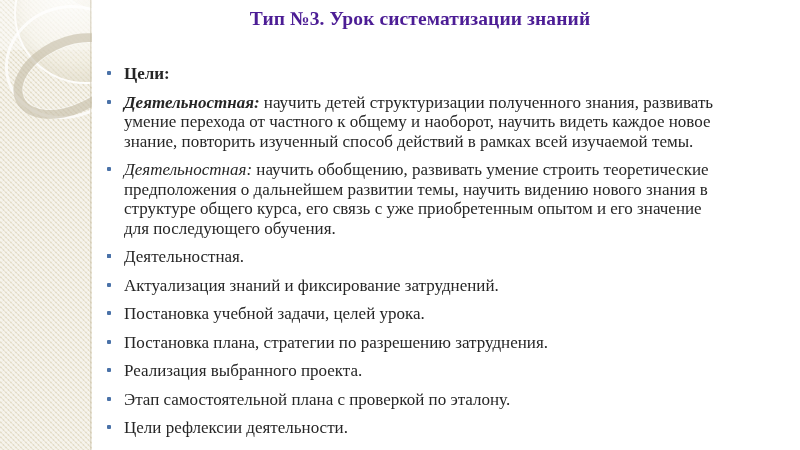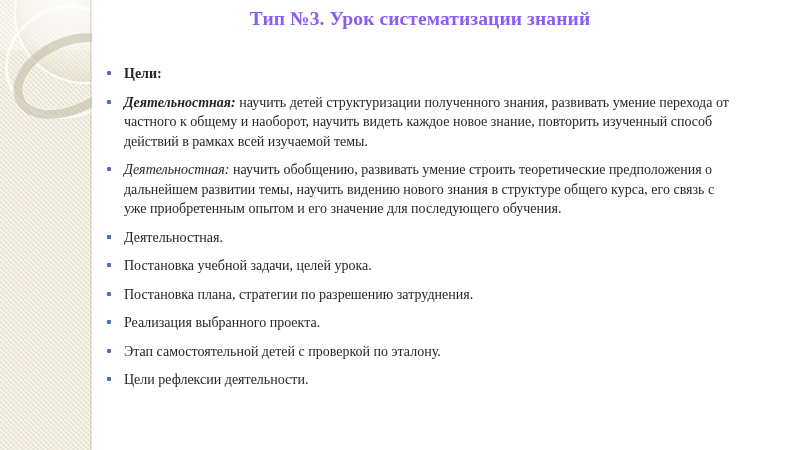--- a/index.html
+++ b/index.html
@@ -93,21 +93,21 @@
     box-sizing: border-box;
   }
 
   
   .title {
     position: absolute;
     left: 120px;
     top: 6px;
     width: 600px;
     text-align: center;
-    color: #8b5cf6;
+    color: #4c1d95;
     font-weight: bold;
     font-size: 19.5px;
     line-height: 25px;
     letter-spacing: 0.1px;
   }
   .title .paren-close {
     font-weight: normal;
     font-size: 16px;
   }
 
@@ -116,21 +116,21 @@
     position: absolute;
     left: 104px;
     top: 64px;
     width: 625px;
   }
   .bullet-row {
     position: relative;
     padding-left: 20px;
     margin-bottom: 9px;
     color: #262626;
-    font-size: 14px;
+    font-size: 17px;
     line-height: 19.5px;
     text-align: left;
   }
   .bullet-row .dot {
     position: absolute;
     left: 3px;
     top: 7px;
     width: 4px;
     height: 4px;
     background: #4A72A8;
@@ -157,21 +157,21 @@
   <div class="title">
     <div>Тип №3. Урок систематизации знаний</div>
   </div>
 
   <div class="body" id="bullet-list">
       <div class="bullet-row"><span class="dot"></span><span class="b-bold">Цели:</span></div>
       <div class="bullet-row"><span class="dot"></span><span class="b-italic-bold">Деятельностная:</span><span> научить детей структуризации полученного знания, развивать умение перехода от частного к общему и наоборот, научить видеть каждое новое знание, повторить изученный способ действий в рамках всей изучаемой темы.</span></div>
       <div class="bullet-row"><span class="dot"></span><span style="font-style: italic;">Деятельностная:</span><span> научить обобщению, развивать умение строить теоретические предположения о дальнейшем развитии темы, научить видению нового знания в структуре общего курса, его связь с уже приобретенным опытом и его значение для последующего обучения.</span></div>
       <div class="bullet-row"><span class="dot"></span></div>
       <div class="bullet-row"><span class="dot"></span><span>Деятельностная.</span></div>
-      <div class="bullet-row"><span class="dot"></span></div>
+      <div class="bullet-row"><span class="dot"></span><span>Актуализация знаний и фиксирование затруднений.</span></div>
       <div class="bullet-row"><span class="dot"></span><span>Постановка учебной задачи, целей урока.</span></div>
       <div class="bullet-row"><span class="dot"></span><span>Постановка плана, стратегии по разрешению затруднения.</span></div>
       <div class="bullet-row"><span class="dot"></span><span>Реализация выбранного проекта.</span></div>
-      <div class="bullet-row"><span class="dot"></span><span>Этап самостоятельной детей с проверкой по эталону.</span></div>
+      <div class="bullet-row"><span class="dot"></span><span>Этап самостоятельной плана с проверкой по эталону.</span></div>
       <div class="bullet-row"><span class="dot"></span><span>Цели рефлексии деятельности.</span></div>
     </div>
 
 </div>
 
 </body></html>

